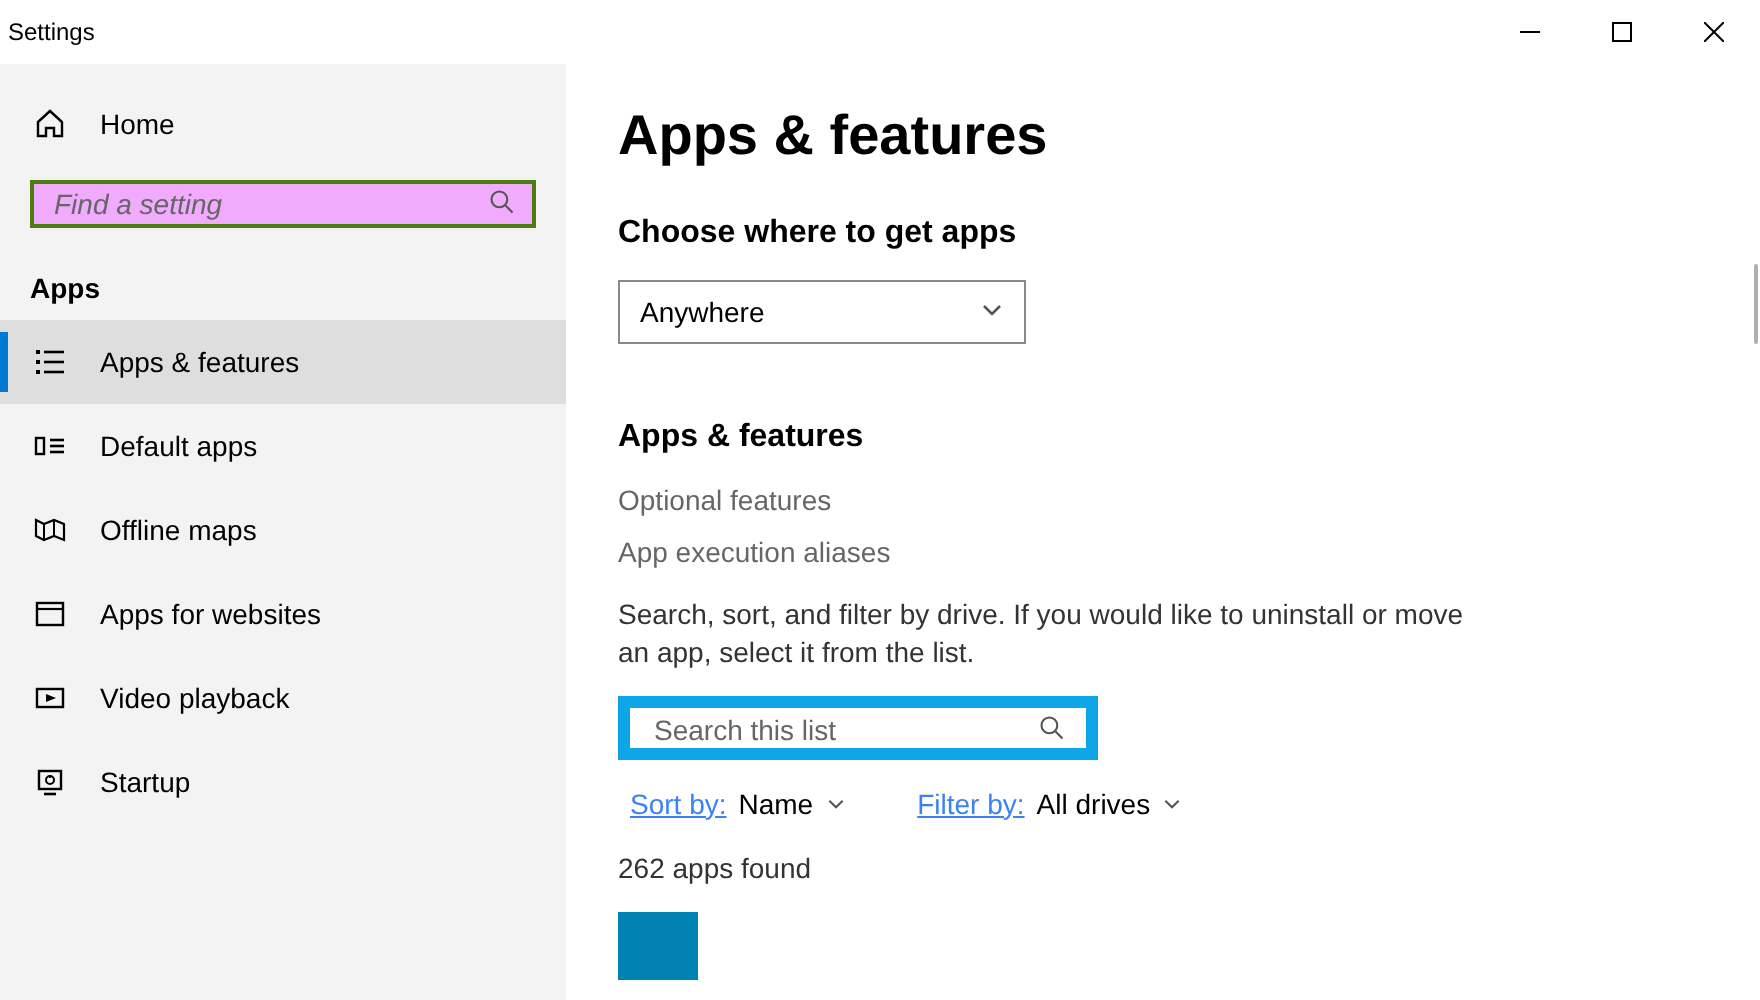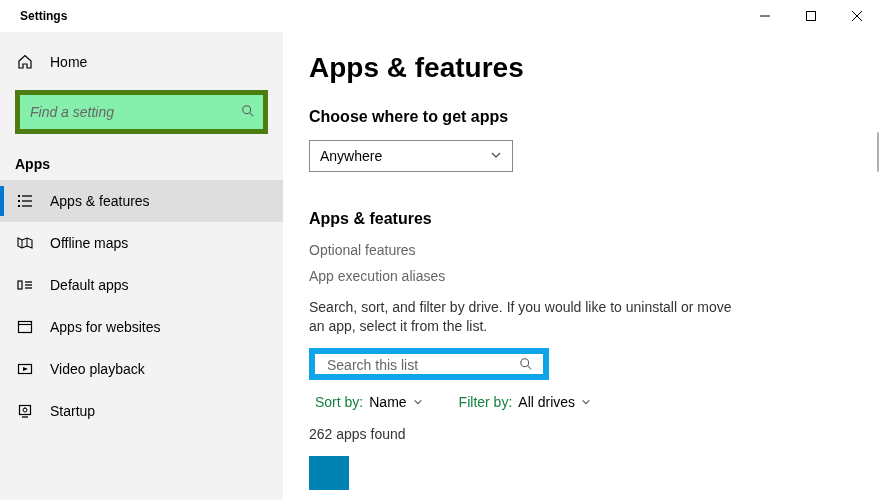--- a/index.html
+++ b/index.html
@@ -15,23 +15,22 @@
     position: relative;
   }
   .titleRow {
     height: 32px;
     display: flex;
     align-items: center;
     justify-content: space-between;
   }
   .titleLabel {
     font-size: 12px;
-    padding-left: 20px;
+    padding-left: 4px;
     color: #000;
-    font-weight: bold;
   }
   .winControls { display: flex; height: 100%; }
   .winBtn {
     width: 46px;
     height: 32px;
     display: flex;
     align-items: center;
     justify-content: center;
     color: #000;
     cursor: default;
@@ -59,23 +58,23 @@
     padding-left: 16px;
     gap: 16px;
     margin-top: 8px;
   }
   .icon { width: 18px; display:flex; align-items:center; justify-content:center; }
 
   .searchWrap {
     margin: 6px 15px 0 15px;
   }
   .searchBox {
-    border: 5px solid #4d7c0f;
-    background: #86efac;
-    height: 44px;
+    border: 2px solid #4d7c0f;
+    background: #f0abfc;
+    height: 24px;
     display: flex;
     align-items: center;
     padding: 0 8px;
   }
   .searchBox input {
     flex: 1;
     border: none;
     background: transparent;
     outline: none;
     font-size: 14px;
@@ -161,21 +160,21 @@
   .appSearch input::placeholder { color: #666; }
 
   .sortRow {
     display: flex;
     gap: 36px;
     align-items: center;
     color: #333;
     margin-bottom: 16px;
     margin-left: 6px;
   }
-  .sortRow .label { color: #15803d; }
+  .sortRow .label { color: #3b82f6; text-decoration: underline; }
   .sortRow .value { color: #000000; }
   .sortRow .group { display:flex; align-items:center; gap:6px;}
 
   .countLine { color:#333; margin-bottom: 14px; }
 
   .appRow {
     display: flex;
     align-items: center;
     gap: 16px;
     width: 440px;
@@ -256,38 +255,38 @@
             <line x1="5" y1="8" x2="15" y2="8" stroke="#000" stroke-width="1.3"></line>
             <line x1="5" y1="13" x2="15" y2="13" stroke="#000" stroke-width="1.3"></line>
           </svg>
       </span>
       <span>Apps &amp; features</span>
     </div>
 
     <div class="navItem">
       <span class="icon">
         <svg width="16" height="16" viewBox="0 0 16 16">
-            <path d="M1 3 L5 5 L10 3 L15 5 L15 13 L10 11 L5 13 L1 11 Z" fill="none" stroke="#000" stroke-width="1.1"></path>
-            <line x1="5" y1="5" x2="5" y2="13" stroke="#000" stroke-width="1"></line>
-            <line x1="10" y1="3" x2="10" y2="11" stroke="#000" stroke-width="1"></line>
-          </svg>
-      </span>
-      <span>Offline maps</span>
-    </div>
-
-    <div class="navItem">
-      <span class="icon">
-        <svg width="16" height="16" viewBox="0 0 16 16">
             <rect x="1" y="4" width="4" height="8" fill="none" stroke="#000" stroke-width="1.2"></rect>
             <line x1="8" y1="5" x2="15" y2="5" stroke="#000" stroke-width="1.3"></line>
             <line x1="8" y1="8" x2="15" y2="8" stroke="#000" stroke-width="1.3"></line>
             <line x1="8" y1="11" x2="15" y2="11" stroke="#000" stroke-width="1.3"></line>
           </svg>
       </span>
       <span>Default apps</span>
+    </div>
+
+    <div class="navItem">
+      <span class="icon">
+        <svg width="16" height="16" viewBox="0 0 16 16">
+            <path d="M1 3 L5 5 L10 3 L15 5 L15 13 L10 11 L5 13 L1 11 Z" fill="none" stroke="#000" stroke-width="1.1"></path>
+            <line x1="5" y1="5" x2="5" y2="13" stroke="#000" stroke-width="1"></line>
+            <line x1="10" y1="3" x2="10" y2="11" stroke="#000" stroke-width="1"></line>
+          </svg>
+      </span>
+      <span>Offline maps</span>
     </div>
 
     <div class="navItem">
       <span class="icon">
         <svg width="16" height="16" viewBox="0 0 16 16">
             <rect x="1.5" y="2.5" width="13" height="11" fill="none" stroke="#000" stroke-width="1.2"></rect>
             <line x1="1.5" y1="5.5" x2="14.5" y2="5.5" stroke="#000" stroke-width="1.1"></line>
           </svg>
       </span>
       <span>Apps for websites</span>

